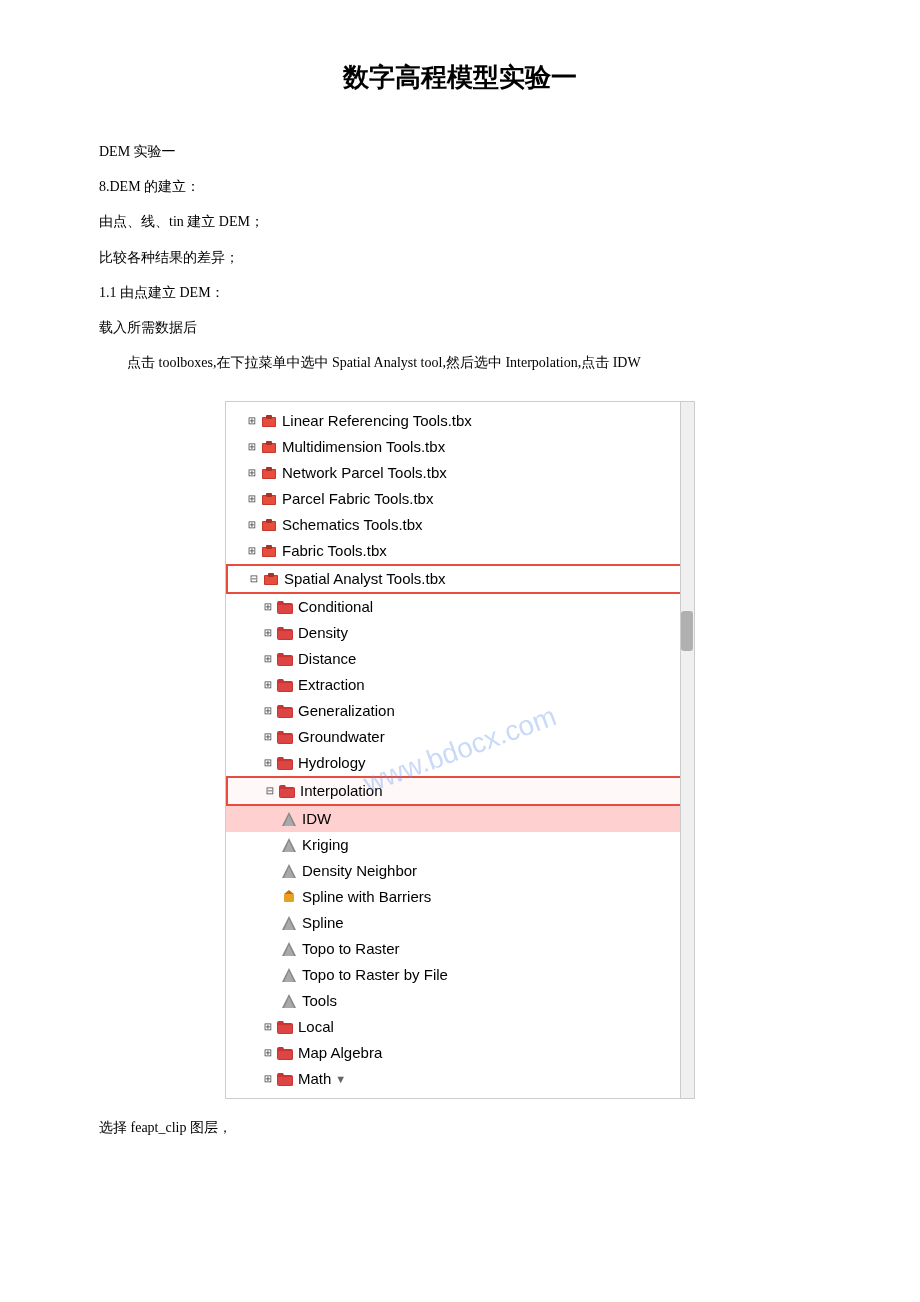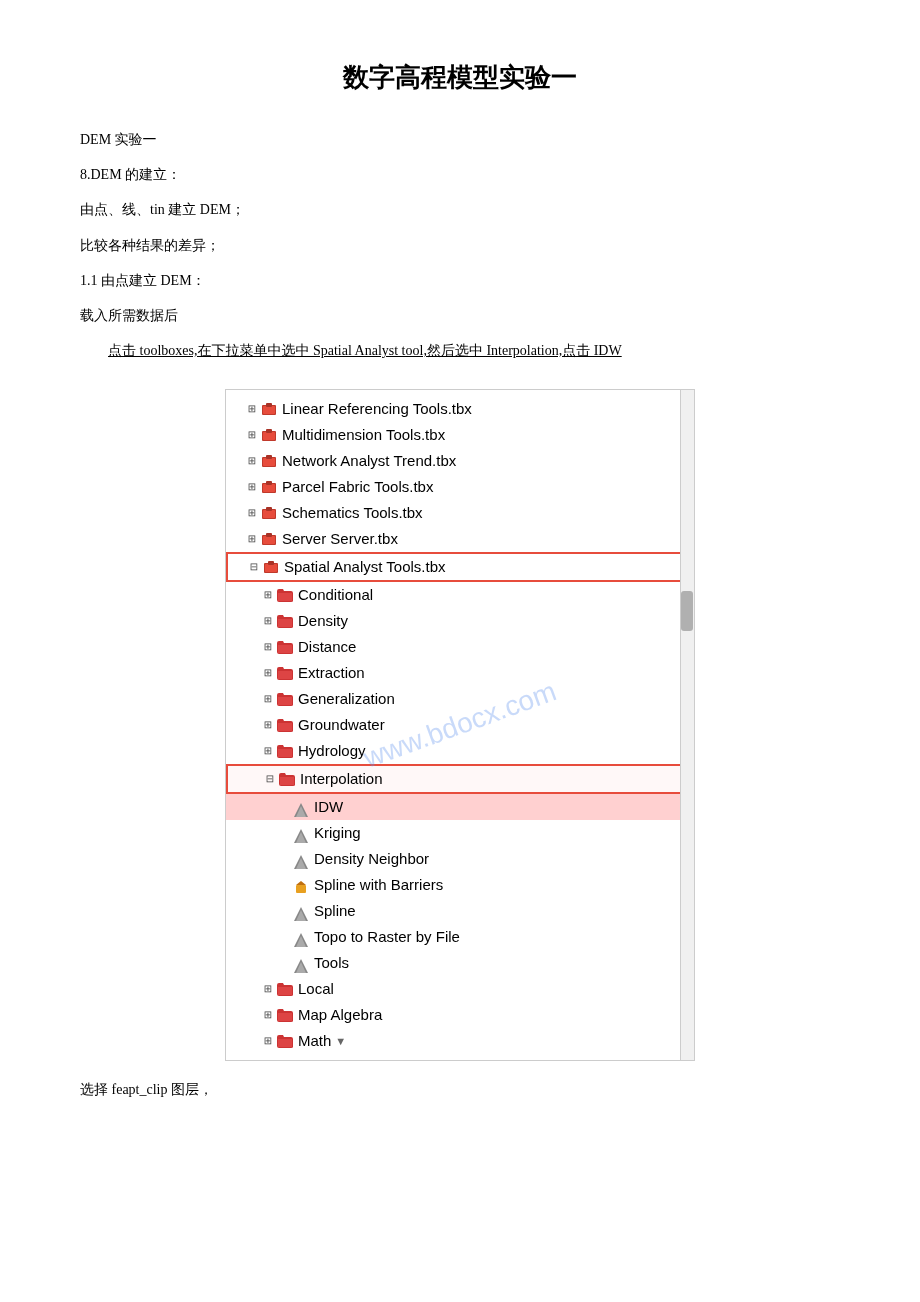--- a/index.html
+++ b/index.html
@@ -9,30 +9,30 @@
       font-size: 14px;
       color: #000000;
       width: 920px;
       min-height: 1302px;
       padding: 60px 80px;
     }
     .page-title {
       text-align: center;
       font-size: 26px;
       font-weight: bold;
-      margin-bottom: 32px;
+      margin-bottom: 44px;
       font-family: 'SimHei', 'STHeiti', sans-serif;
     }
     .paragraph {
       margin-bottom: 10px;
       line-height: 1.8;
+      margin-left: 19px;
     }
     .indent {
       text-indent: 2em;
-      text-decoration: underline;
     }
     .tree-container {
       margin: 16px auto;
       width: 480px;
       border: 1px solid #cccccc;
       background: #ffffff;
       padding: 6px 0;
       position: relative;
       overflow: hidden;
     }
@@ -61,21 +61,21 @@
       align-items: center;
       justify-content: center;
       flex-shrink: 0;
     }
     .tree-label {
       color: #000000;
       font-size: 15px;
     }
     .tool-indent-1 { padding-left: 20px; }
     .tool-indent-2 { padding-left: 36px; }
-    .tool-indent-3 { padding-left: 52px; align-items: flex-end; }
+    .tool-indent-3 { padding-left: 40px; }
     .scrollbar {
       position: absolute;
       right: 0;
       top: 0;
       width: 14px;
       height: 100%;
       background: #f0f0f0;
       border-left: 1px solid #cccccc;
     }
     .scrollbar-thumb {
@@ -149,21 +149,21 @@
 
     <div class="tree-item tool-indent-1">
       <span class="expander">⊞</span>
       <span class="icon">
         <svg width="16" height="16" viewBox="0 0 16 16">
             <rect x="1" y="4" width="14" height="10" rx="1" fill="#c0392b"></rect>
             <rect x="2" y="5" width="12" height="8" rx="1" fill="#e74c3c"></rect>
             <rect x="5" y="2" width="6" height="4" rx="1" fill="#a93226"></rect>
           </svg>
       </span>
-      <span class="tree-label">Network Analyst Trend.tbx</span>
+      <span class="tree-label">Network Parcel Tools.tbx</span>
     </div>
 
     <div class="tree-item tool-indent-1">
       <span class="expander">⊞</span>
       <span class="icon">
         <svg width="16" height="16" viewBox="0 0 16 16">
             <rect x="1" y="4" width="14" height="10" rx="1" fill="#c0392b"></rect>
             <rect x="2" y="5" width="12" height="8" rx="1" fill="#e74c3c"></rect>
             <rect x="5" y="2" width="6" height="4" rx="1" fill="#a93226"></rect>
           </svg>
@@ -185,21 +185,21 @@
 
     <div class="tree-item tool-indent-1">
       <span class="expander">⊞</span>
       <span class="icon">
         <svg width="16" height="16" viewBox="0 0 16 16">
             <rect x="1" y="4" width="14" height="10" rx="1" fill="#c0392b"></rect>
             <rect x="2" y="5" width="12" height="8" rx="1" fill="#e74c3c"></rect>
             <rect x="5" y="2" width="6" height="4" rx="1" fill="#a93226"></rect>
           </svg>
       </span>
-      <span class="tree-label">Server Server.tbx</span>
+      <span class="tree-label">Fabric Tools.tbx</span>
     </div>
 
     <div class="tree-item tool-indent-1" style="border: 2px solid #e74c3c; background: #fff;">
       <span class="expander">⊟</span>
       <span class="icon">
         <svg width="16" height="16" viewBox="0 0 16 16">
             <rect x="1" y="4" width="14" height="10" rx="1" fill="#c0392b"></rect>
             <rect x="2" y="5" width="12" height="8" rx="1" fill="#e74c3c"></rect>
             <rect x="5" y="2" width="6" height="4" rx="1" fill="#a93226"></rect>
           </svg>
@@ -343,20 +343,30 @@
       <span class="expander" style="visibility:hidden;">⊞</span>
       <span class="icon">
         <svg width="14" height="14" viewBox="0 0 14 14">
             <polygon points="0,14 7,0 14,14" fill="#888"></polygon>
             <polygon points="2,14 7,3 12,14" fill="#aaa"></polygon>
           </svg>
       </span>
       <span class="tree-label">Spline</span>
     </div>
 
+    <div class="tree-item tool-indent-3">
+      <span class="expander" style="visibility:hidden;">⊞</span>
+      <span class="icon">
+        <svg width="14" height="14" viewBox="0 0 14 14">
+            <polygon points="0,14 7,0 14,14" fill="#888"></polygon>
+            <polygon points="2,14 7,3 12,14" fill="#aaa"></polygon>
+          </svg>
+      </span>
+      <span class="tree-label">Topo to Raster</span>
+    </div>
 
     <div class="tree-item tool-indent-3">
       <span class="expander" style="visibility:hidden;">⊞</span>
       <span class="icon">
         <svg width="14" height="14" viewBox="0 0 14 14">
             <polygon points="0,14 7,0 14,14" fill="#888"></polygon>
             <polygon points="2,14 7,3 12,14" fill="#aaa"></polygon>
           </svg>
       </span>
       <span class="tree-label">Topo to Raster by File</span>

